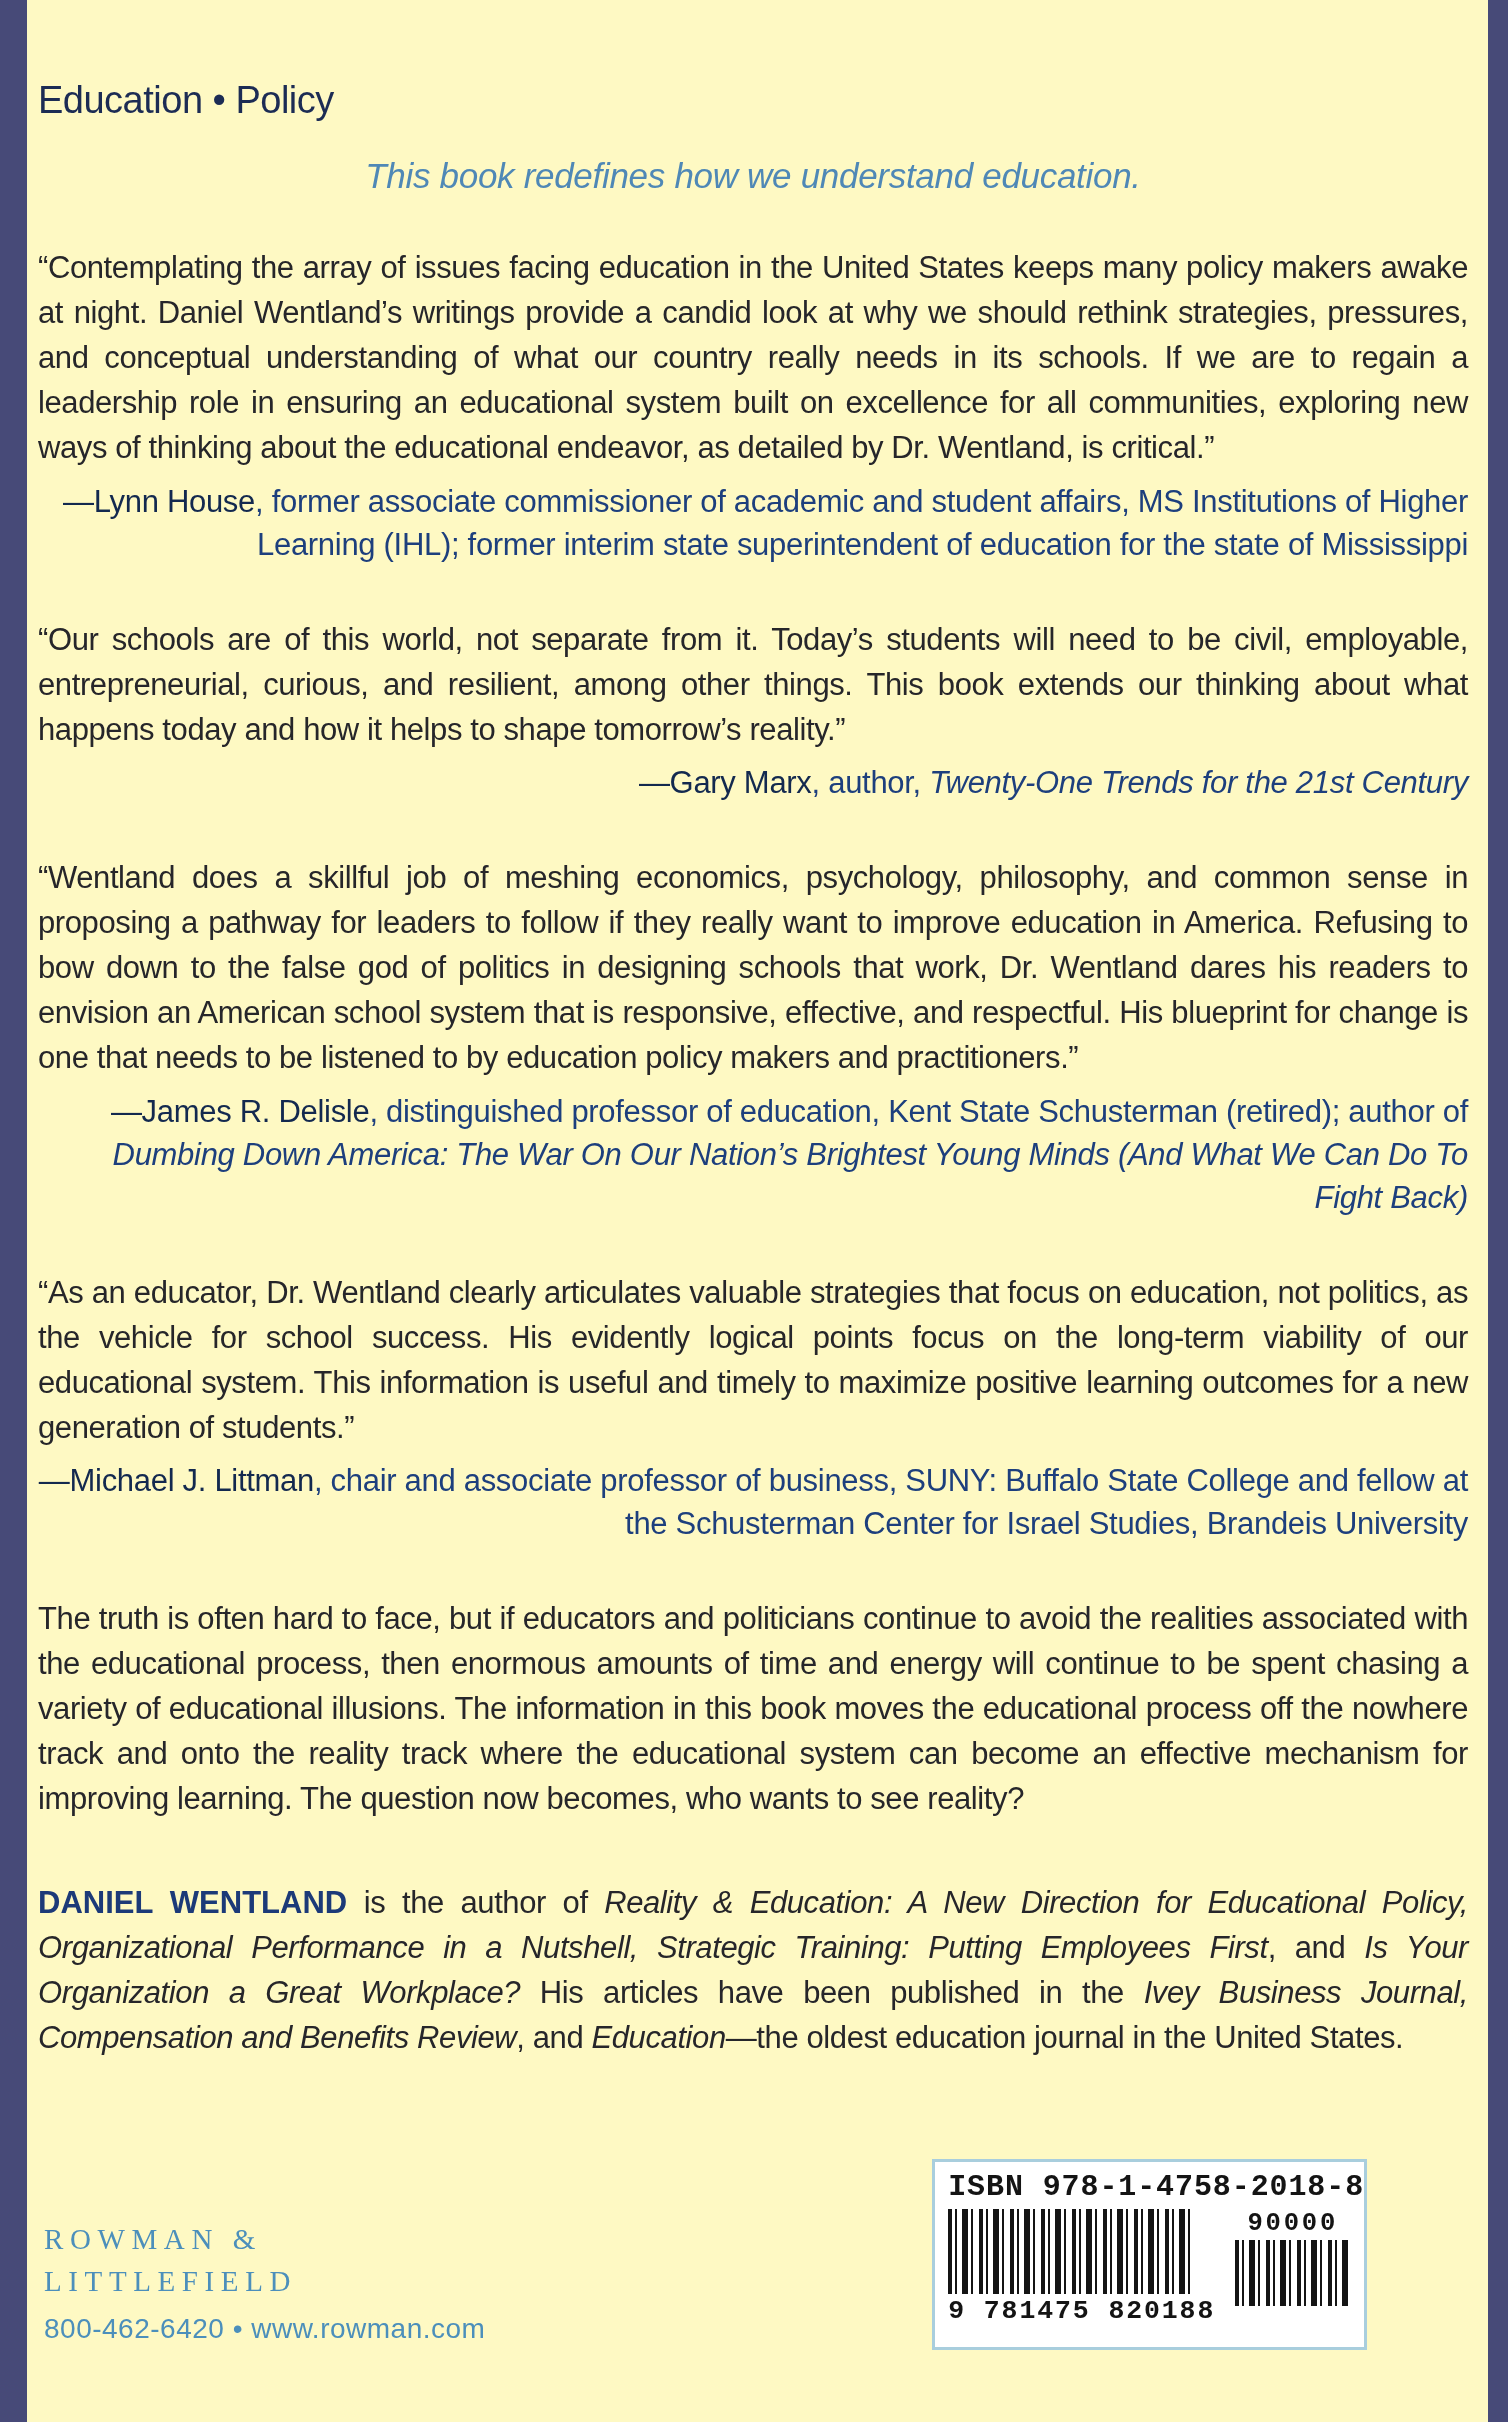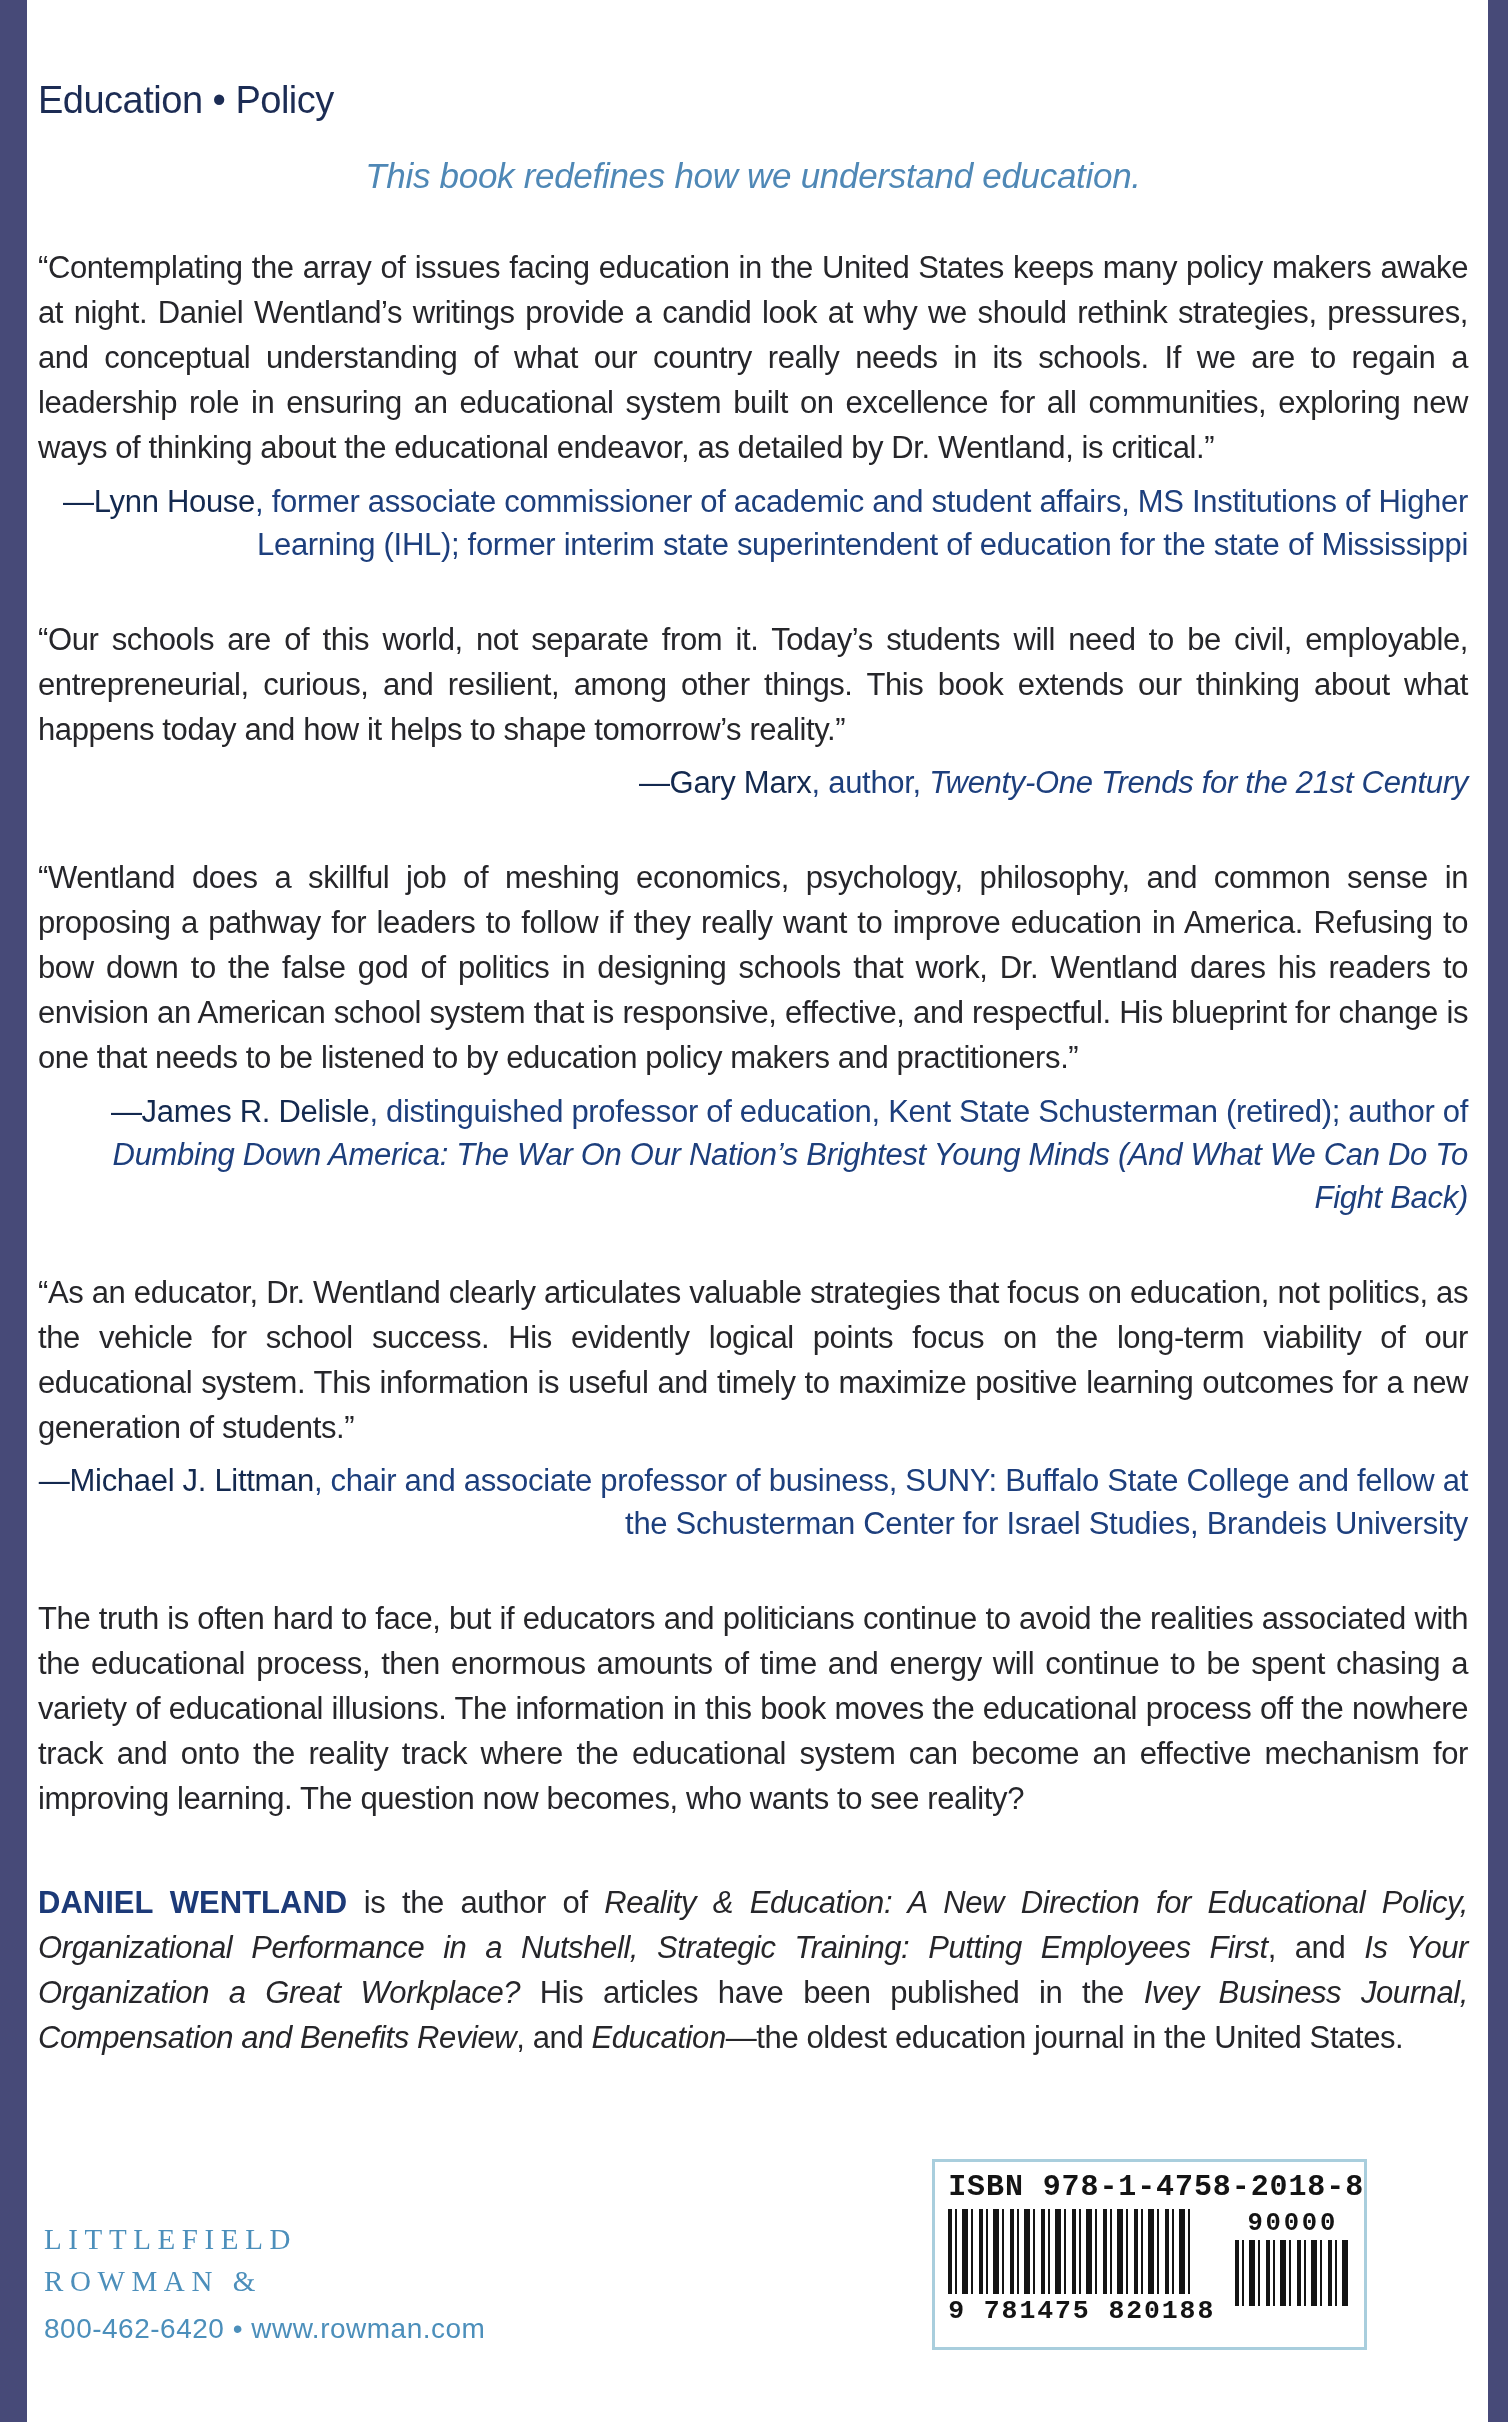--- a/index.html
+++ b/index.html
@@ -1,21 +1,21 @@
 <!DOCTYPE html>
 <html style="font-size:15px"><head>
 <meta charset="utf-8">
 <style>
   html, body { margin: 0; padding: 0; background: #e8e8e8; }
 
   .cover {
     position: relative;
     width: 1508px;
     height: 2423px;
-    background: #ffffff;
+    background: #fef9c3;
     overflow: hidden;
     font-family: "Liberation Sans", sans-serif;
   }
 
   .edge { position: absolute; top: 0; bottom: 0; background: #474a78; }
   .edge-left  { left: 0;  width: 26.5px; }
   .edge-right { right: 0; width: 20px; }
 
   .content { position: absolute; left: 38px; right: 40px; top: 0; }
 
@@ -167,22 +167,22 @@
     </section>
 
     <p class="closing">The truth is often hard to face, but if educators and politicians continue to avoid the realities associated with the educational process, then enormous amounts of time and energy will continue to be spent chasing a variety of educational illusions. The information in this book moves the educational process off the nowhere track and onto the reality track where the educational system can become an effective mechanism for improving learning. The question now becomes, who wants to see reality?</p>
 
     <p class="bio"><span class="seg-bold">DANIEL WENTLAND</span><span class="seg-plain"> is the author of </span><span class="seg-italic">Reality &amp; Education: A New Direction for Educational Policy, Organizational Performance in a Nutshell, Strategic Training: Putting Employees First</span><span class="seg-plain">, and </span><span class="seg-italic">Is Your Organization a Great Workplace?</span><span class="seg-plain"> His articles have been published in the </span><span class="seg-italic">Ivey Business Journal, Compensation and Benefits Review</span><span class="seg-plain">, and </span><span class="seg-italic">Education</span><span class="seg-plain">—the oldest education journal in the United States.</span></p>
 
   </div>
 
   <div class="publisher">
     <div class="publisher-logo">
+      <div>ROWMAN &amp;</div>
       <div>LITTLEFIELD</div>
-      <div>ROWMAN &amp;</div>
     </div>
     <div class="publisher-contact">800-462-6420 • www.rowman.com</div>
   </div>
 
   <div class="barcode-box">
     <div class="isbn">ISBN 978-1-4758-2018-8</div>
     <div class="bars-row">
       <div class="barcode-main-area">
         <div class="bars bars-main"></div>
         <div class="ean-digits">9 781475 820188</div>

